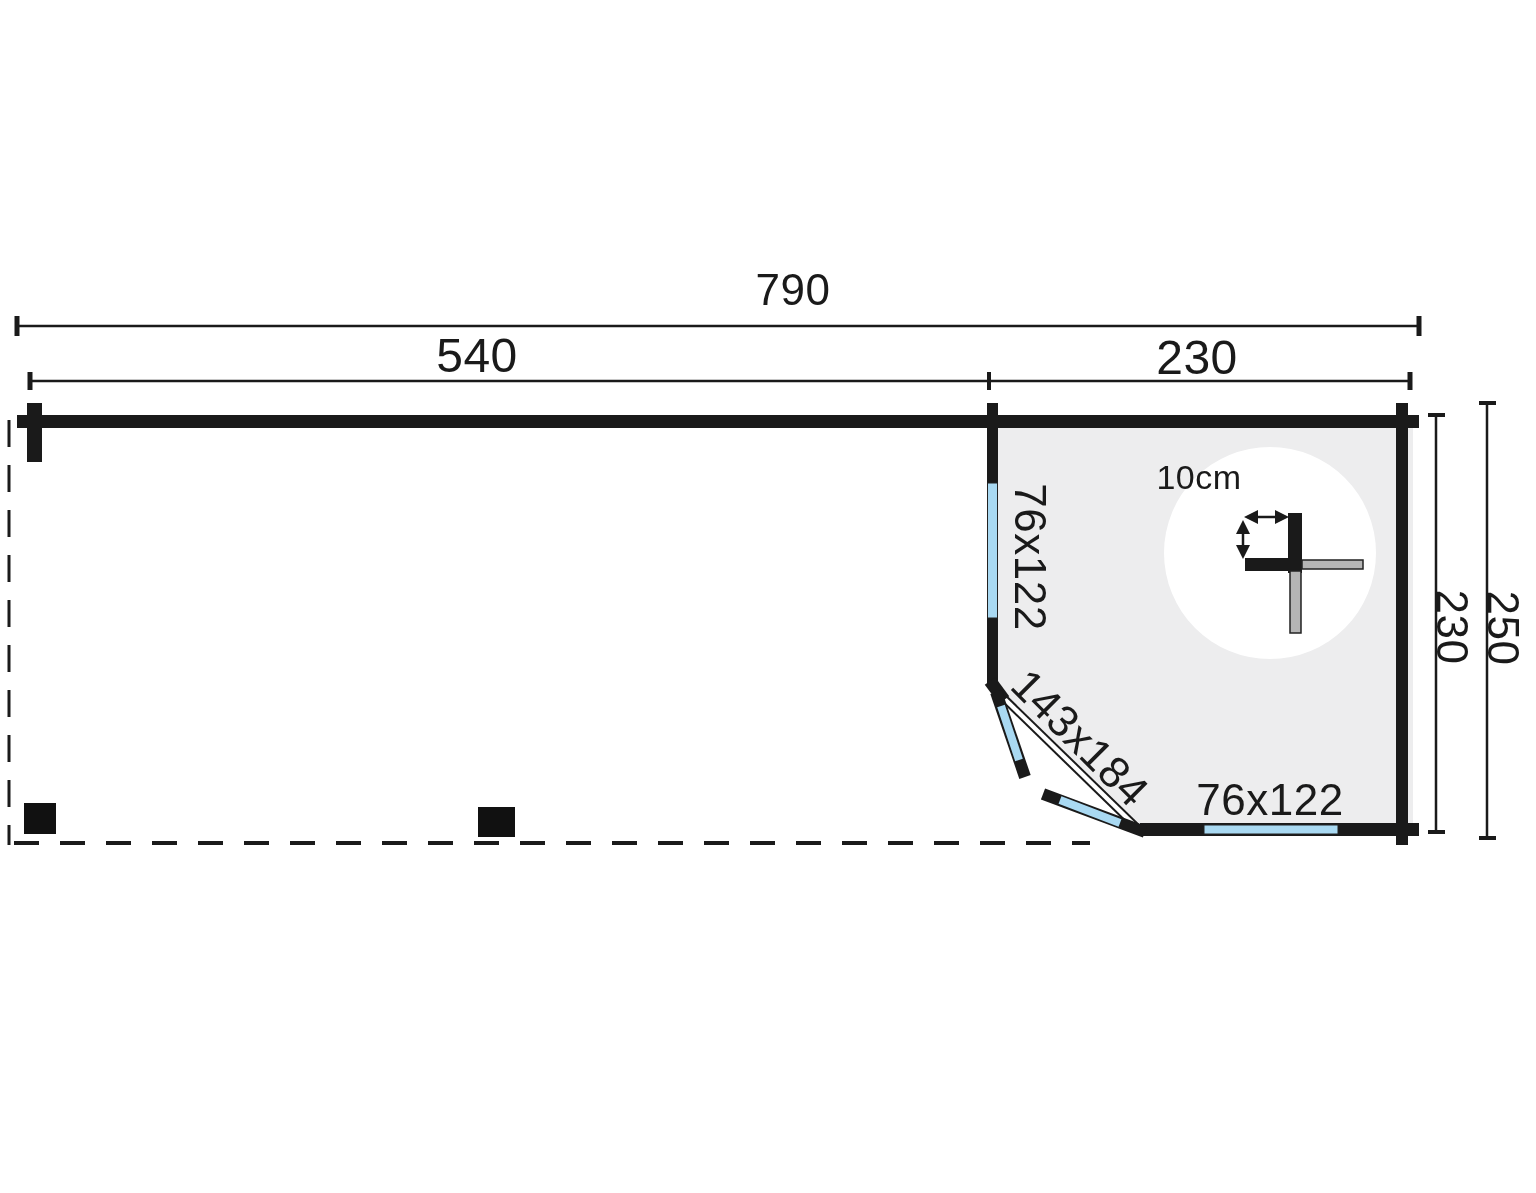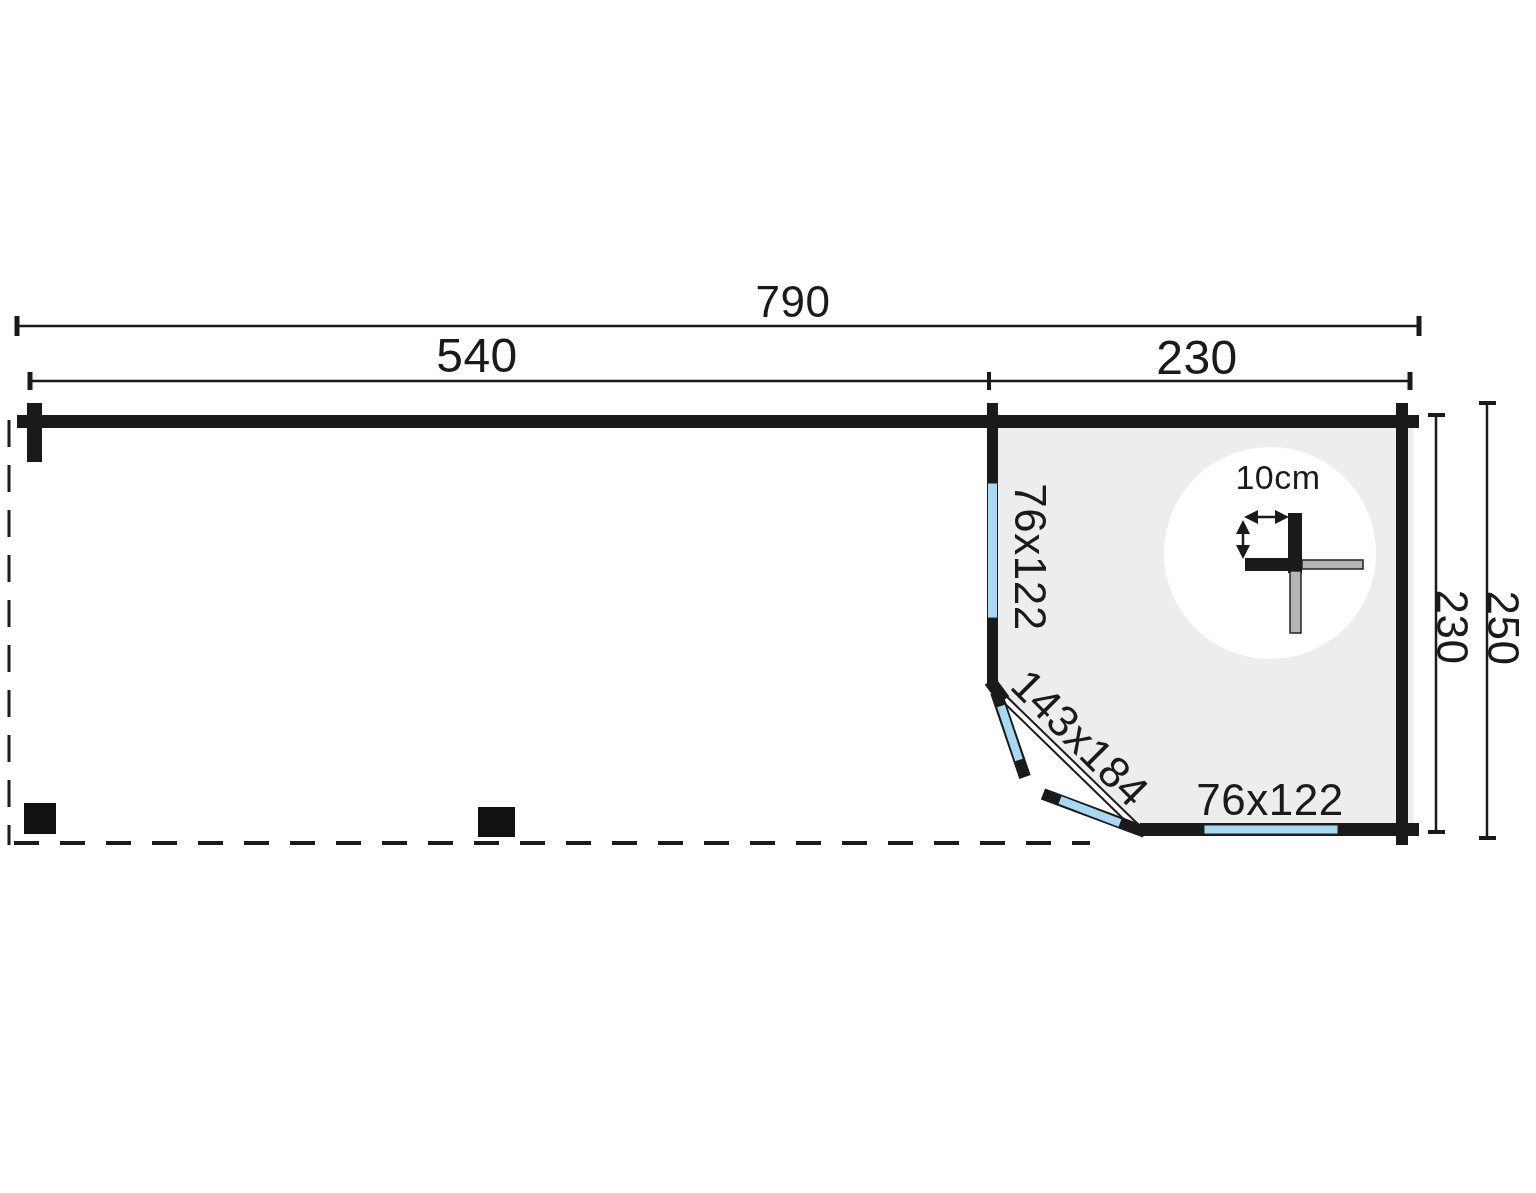--- a/index.html
+++ b/index.html
@@ -90,31 +90,31 @@
       <line x1="1479" y1="838" x2="1496" y2="838" stroke="#1a1a1a" stroke-width="4"></line>
     </g>
 
     <line x1="9" y1="420" x2="9" y2="845" stroke="#1a1a1a" stroke-width="3" stroke-dasharray="27 18"></line>
     <line x1="14" y1="843" x2="1090" y2="843" stroke="#1a1a1a" stroke-width="4" stroke-dasharray="25 21"></line>
 
     <rect x="24" y="803" width="32" height="31" fill="#111111"></rect>
     <rect x="478" y="807" width="37" height="30" fill="#111111"></rect>
   </svg>
 
-  <div class="lbl fs44" style="left:793px;top:302px;">790</div>
+  <div class="lbl fs44" style="left:793px;top:290px;">790</div>
 
   <div class="lbl fs42" style="left:477px;top:356px;">540</div>
 
   <div class="lbl fs42" style="left:1197px;top:358px;">230</div>
 
   <div class="lbl fs44 rot90" style="left:1030px;top:557px;">76x122</div>
 
   <div class="lbl fs44 rot45" style="left:1080px;top:738px;">143x184</div>
 
   <div class="lbl fs44" style="left:1270px;top:800px;">76x122</div>
 
-  <div class="lbl fs34" style="left:1278px;top:477px;">10cm</div>
+  <div class="lbl fs34" style="left:1199px;top:477px;">10cm</div>
 
   <div class="lbl fs44 rot90" style="left:1452px;top:627px;">230</div>
 
   <div class="lbl fs44 rot90" style="left:1503px;top:628px;">250</div>
 
 </div>
 
 </body></html>

